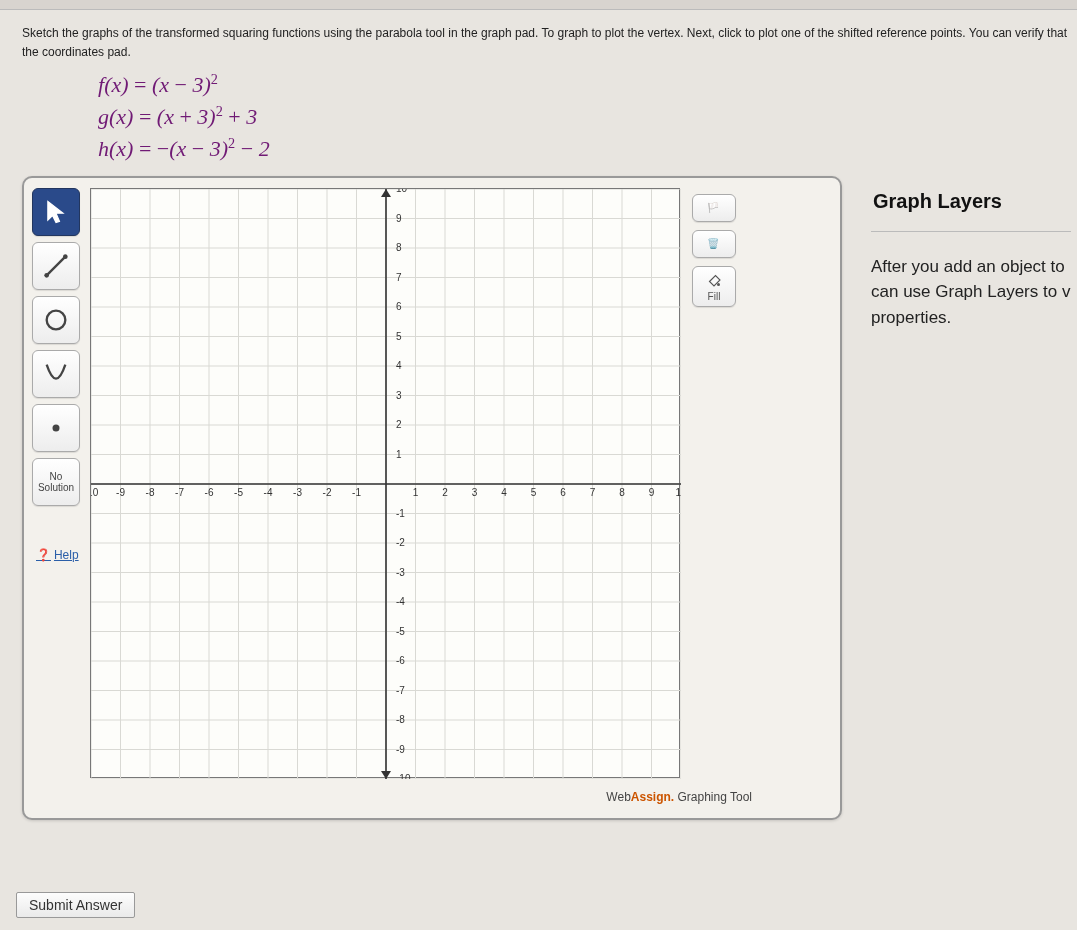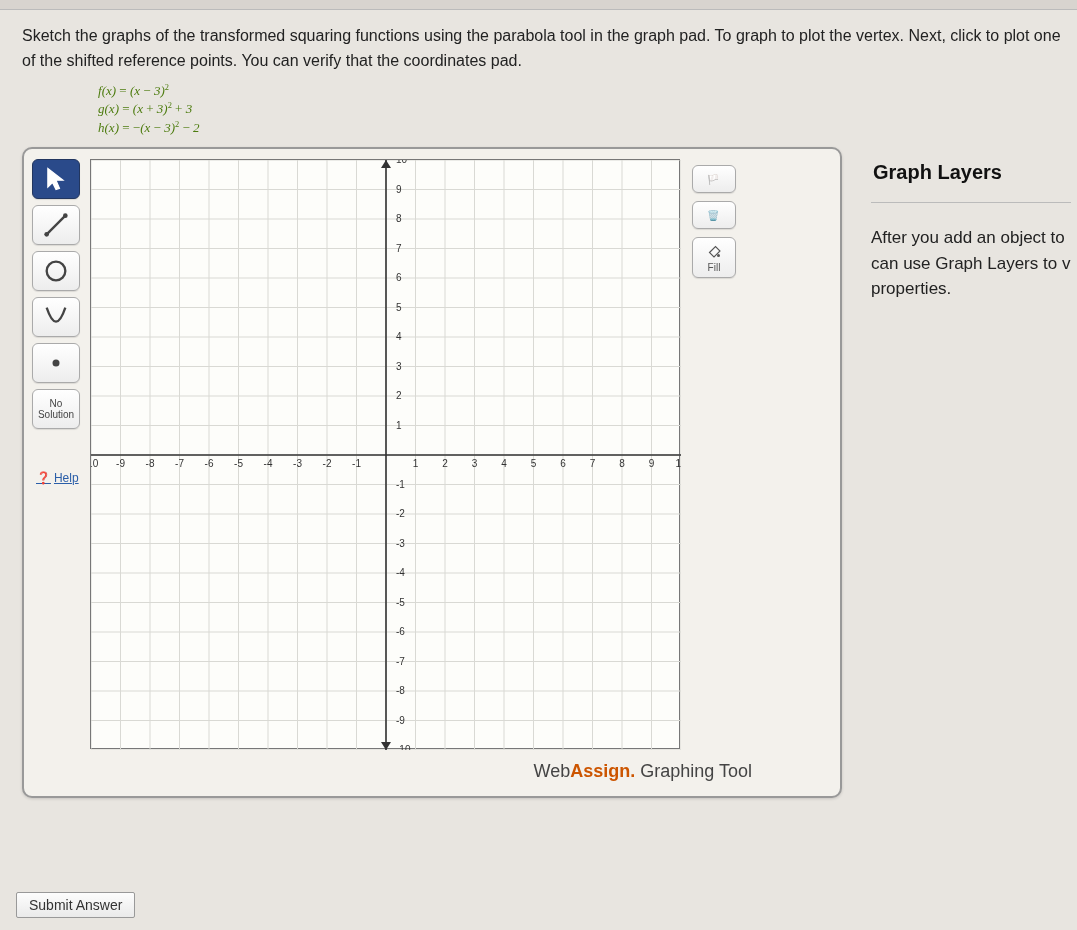--- a/index.html
+++ b/index.html
@@ -15,32 +15,32 @@
   }
   .top-bar {
     height: 10px;
     background: #d8d4cf;
     border-bottom: 1px solid #bbb;
   }
   .content {
     padding: 14px 6px 0 22px;
   }
   .instructions {
-    font-size: 16px;
+    font-size: 12px;
     line-height: 1.55;
     color: #222;
     margin-bottom: 6px;
   }
   .formulas {
     margin: 8px 0 10px 76px;
-    font-size: 13px;
+    font-size: 22px;
     font-style: italic;
     font-family: Georgia, 'Times New Roman', serif;
     line-height: 1.4;
-    color: #4d7c0f;
+    color: #701a75;
   }
   .formulas sup { font-size: 0.65em; vertical-align: super; font-style: normal;}
   .formulas span { font-style: normal; }
 
   .graph-area {
     position: relative;
     display: flex;
     align-items: flex-start;
   }
   .graph-panel {
@@ -56,21 +56,21 @@
   .pad-row { display: flex; }
   .toolbar {
     width: 58px;
     display: flex;
     flex-direction: column;
     gap: 6px;
     padding-right: 4px;
   }
   .tool-btn {
     width: 48px;
-    height: 40px;
+    height: 48px;
     border: 1px solid #aaa;
     border-radius: 6px;
     background: linear-gradient(#ffffff,#ededed);
     display: flex;
     align-items: center;
     justify-content: center;
     font-size: 11px;
     text-align: center;
     cursor: pointer;
     box-shadow: 0 1px 1px rgba(0,0,0,0.1);
@@ -123,21 +123,21 @@
     margin-top: 36px;
     margin-left: 4px;
     cursor: pointer;
     display: inline-flex;
     align-items: center;
     gap: 3px;
   }
   .footer-brand {
     text-align: right;
     padding: 12px 80px 6px 0;
-    font-size: 18px;
+    font-size: 12px;
     color: #444;
   }
   .footer-brand b { color: #cc5500; }
   .side-panel {
     margin-left: 29px;
     flex: 1;
   }
   .side-panel h3 {
     font-size: 20px;
     margin: 14px 0 18px 2px;

